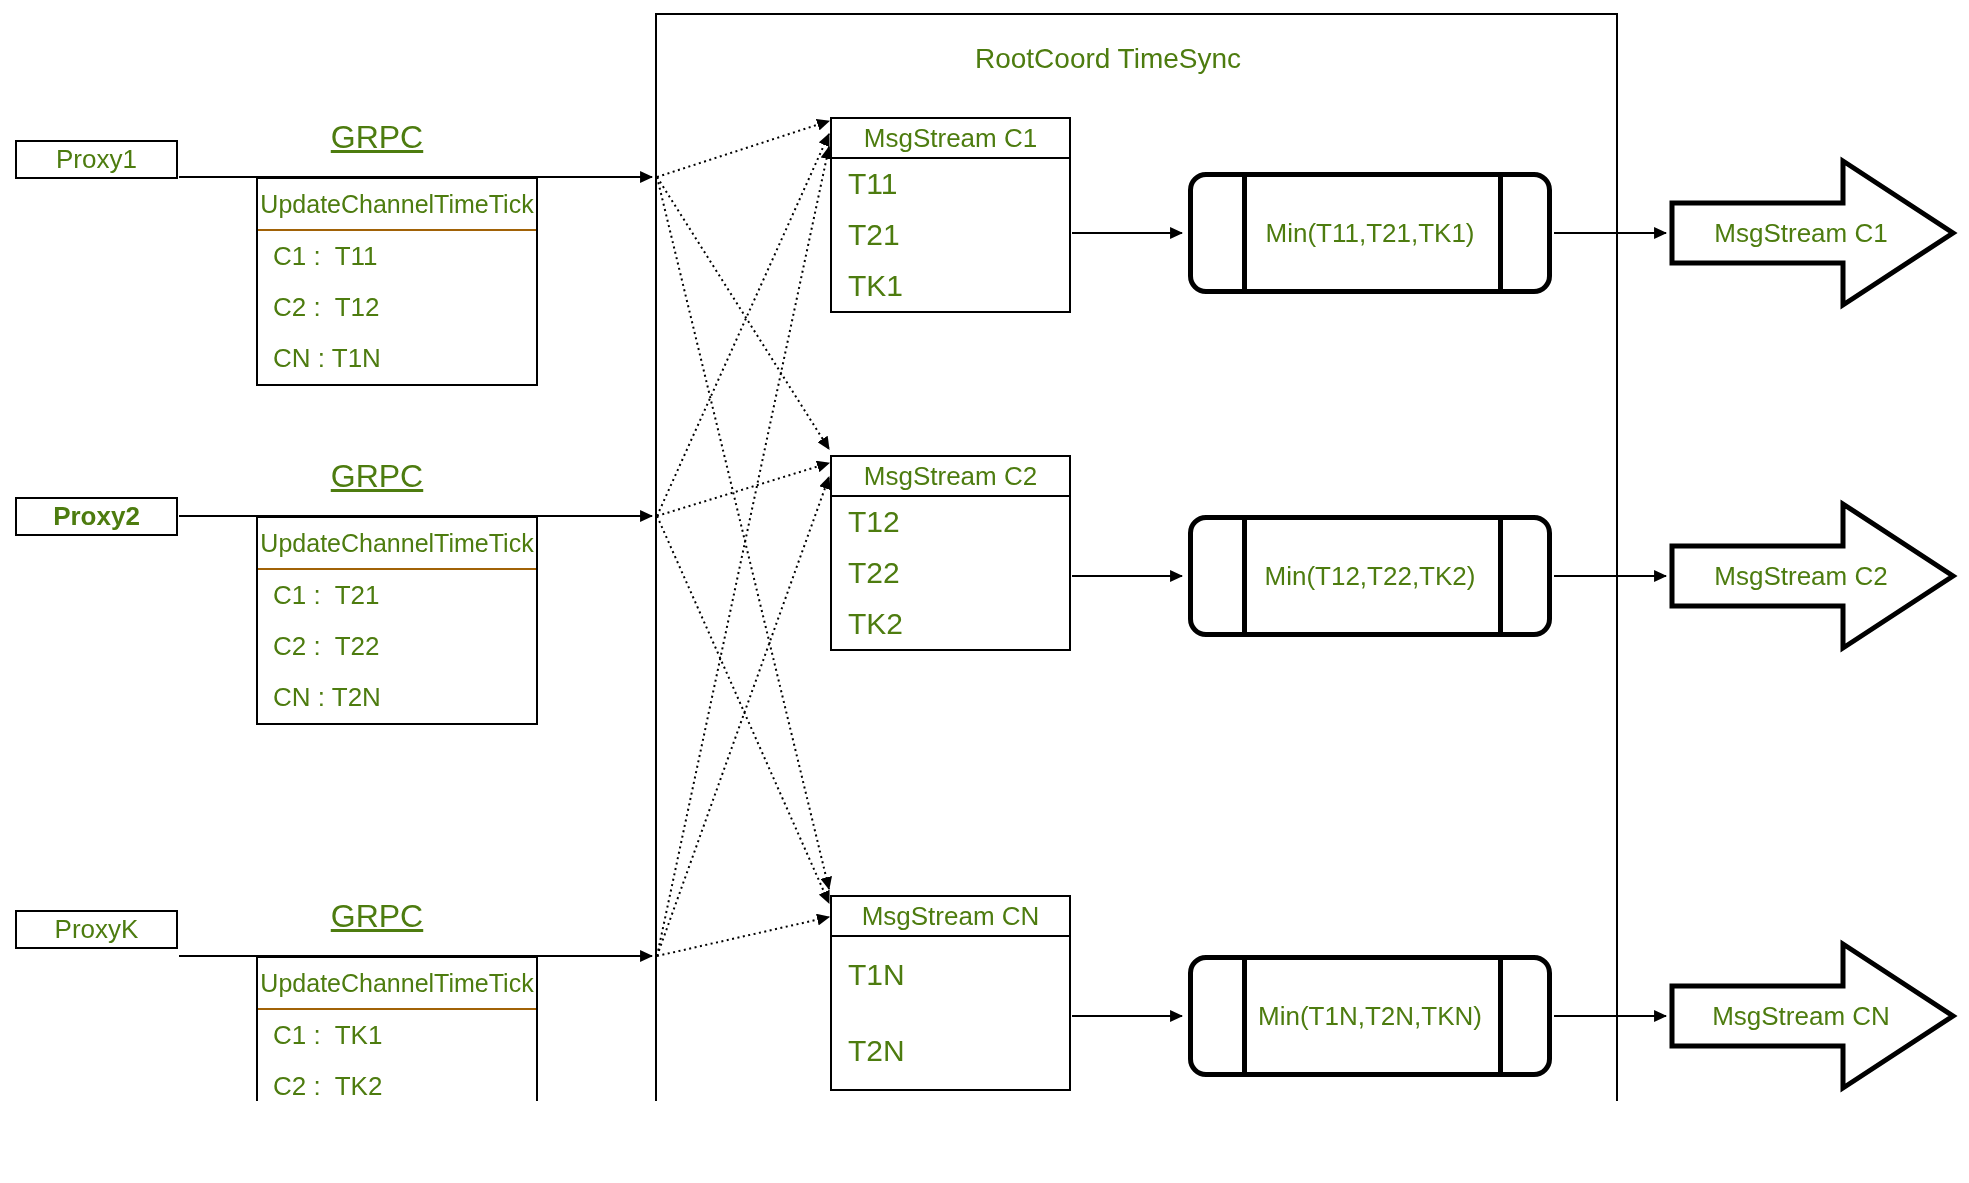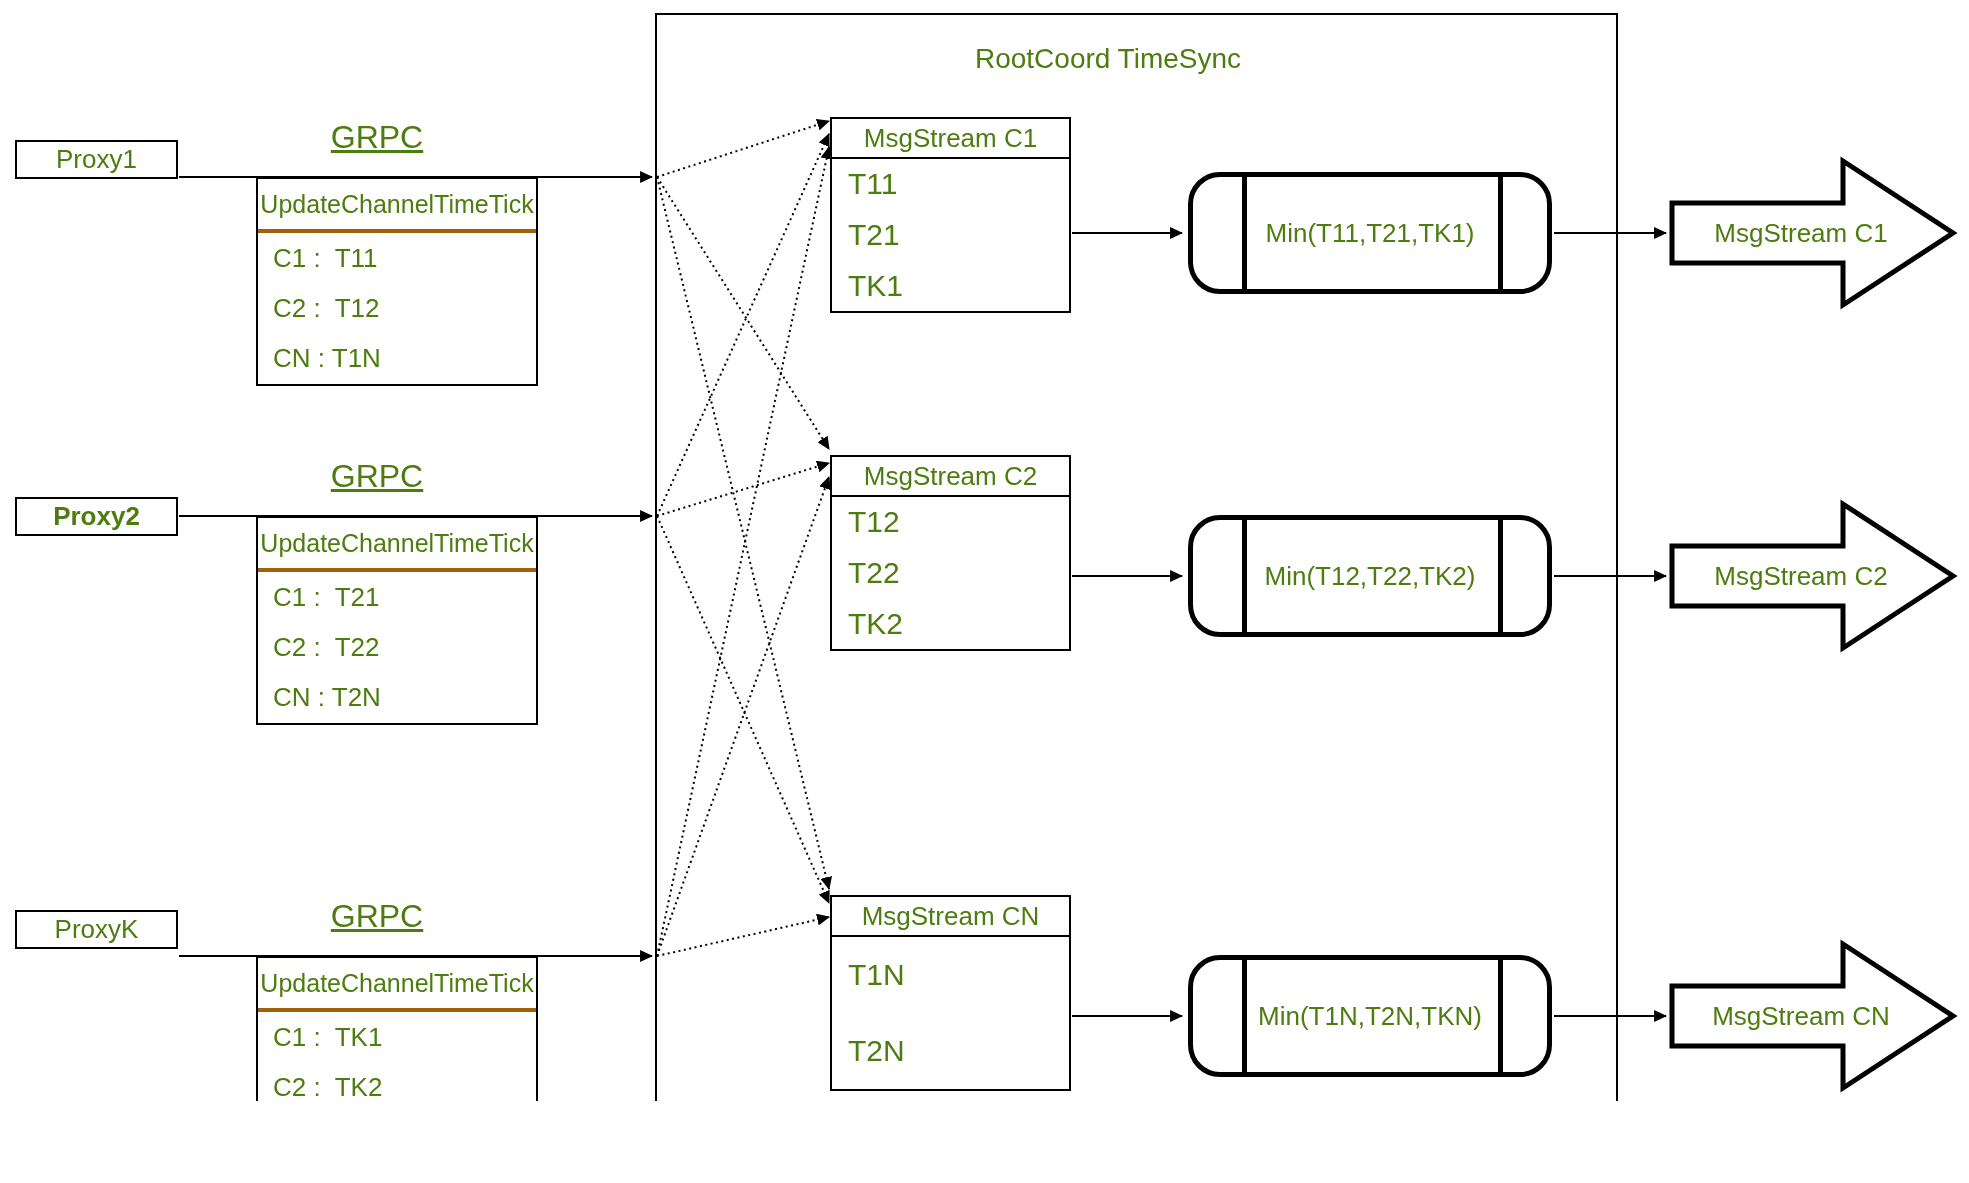--- a/index.html
+++ b/index.html
@@ -23,21 +23,21 @@
     width:200px;height:34px;
     display:flex;align-items:center;justify-content:center;
     font-size:32px;background:transparent;text-decoration:underline;
   }
   .ut-table{
     left:256px;width:282px;height:209px;
     border:2px solid #000;background:#fff;
     display:flex;flex-direction:column;
   }
   .ut-head{
-    height:50px;border-bottom:4px solid #a16207;
+    height:50px;border-bottom:2px solid #a16207;
     display:flex;align-items:center;justify-content:center;
     font-size:25px;
   }
   .ut-row{
     flex:1;display:flex;align-items:center;
     padding-left:15px;font-size:26px;white-space:pre;
   }
   .root-box{
     left:655px;top:13px;width:963px;height:1120px;
     border:2px solid #000;background:transparent;
@@ -57,21 +57,21 @@
     height:38px;border-bottom:2px solid #000;
     display:flex;align-items:center;justify-content:center;
     font-size:26px;
   }
   .ms-row{
     flex:1;display:flex;align-items:center;
     padding-left:16px;font-size:30px;
   }
   .capsule{
     left:1188px;width:364px;height:122px;
-    border:5px solid #000;border-radius:32px;background:#fff;
+    border:5px solid #000;border-radius:18px;background:#fff;
     display:flex;align-items:center;justify-content:center;
     font-size:26px;
   }
   .capsule .vbar{
     position:absolute;top:0;bottom:0;width:5px;background:#000;
   }
   .vbar.left{left:49px;}
   .vbar.right{left:305px;}
   .arrow-label{
     left:1678px;width:246px;height:34px;

